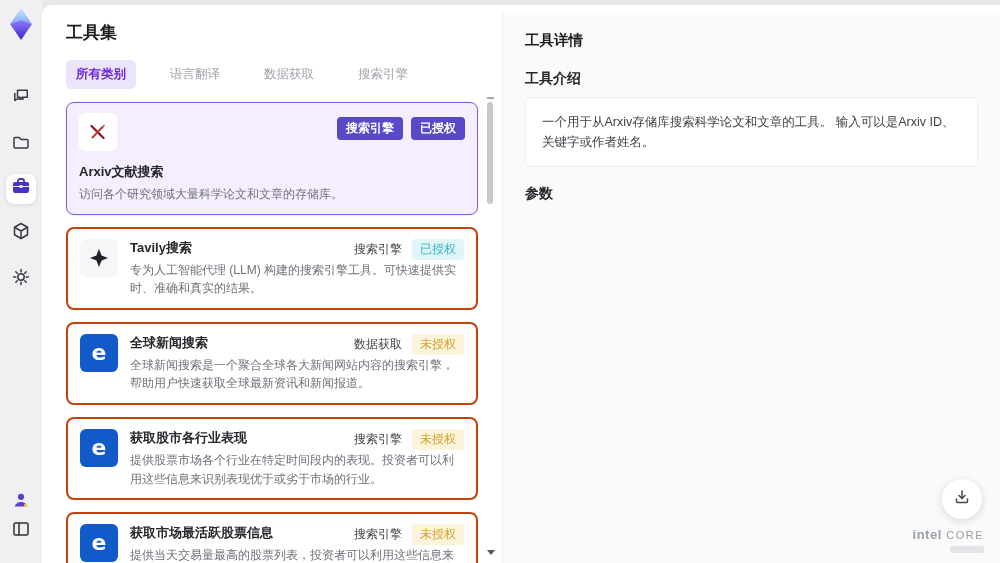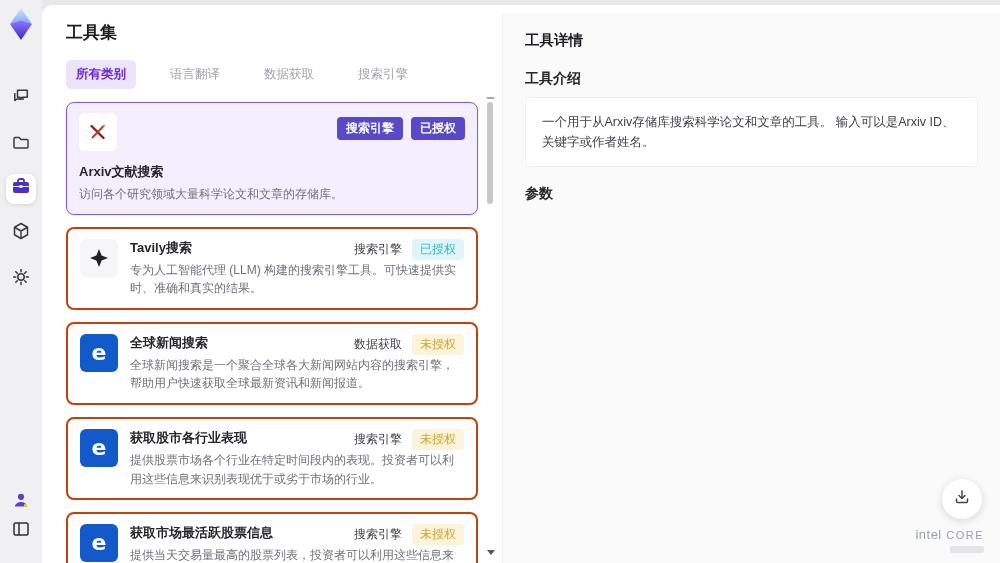--- a/index.html
+++ b/index.html
@@ -81,21 +81,21 @@
   .param-type { font-size:11.5px; color:#9ca3af; }
   .param-req { font-size:11.5px; color:#e5484d; }
   .param-desc { font-size:12px; color:#52525b; margin-top:8px; }
 
   
   .fab { position:absolute; right:18px; bottom:44px; width:40px; height:40px;
     border-radius:50%; background:#fff; box-shadow:0 2px 8px rgba(0,0,0,.14);
     display:flex; align-items:center; justify-content:center; cursor:pointer; }
   .intel { position:absolute; right:16px; bottom:10px; text-align:right;
     color:#9aa1a9; line-height:1.1; user-select:none; }
-  .intel .brand-intel { font-size:13px; font-weight:normal; letter-spacing:.5px; }
+  .intel .brand-intel { font-size:13px; font-weight:bold; letter-spacing:.5px; }
   .intel .brand-core { font-size:11px; font-weight:normal; letter-spacing:1.5px; }
   .intel .sub-badge { margin-top:3px; margin-left:auto; width:34px; height:7px;
     background:#e2e4e8; border-radius:2px; }
 </style>
 </head>
 <body>
 
 <nav class="sidebar">
   <div class="logo">
     <svg width="30" height="36" viewBox="0 0 30 36">

